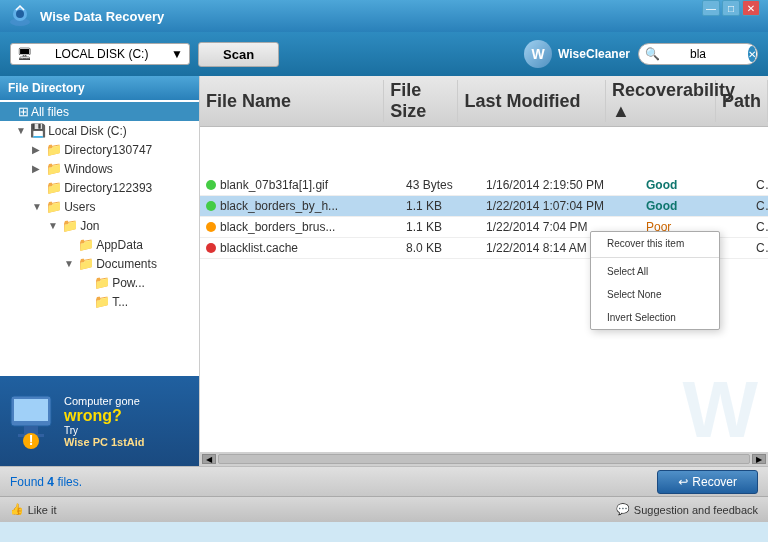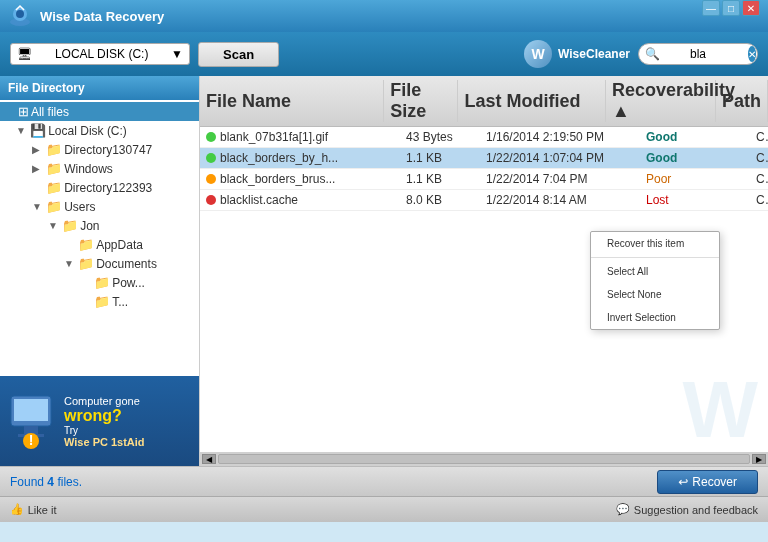--- a/index.html
+++ b/index.html
@@ -158,21 +158,21 @@
       padding: 0 6px;
       border-right: 1px solid #ccc;
       display: flex; align-items: center; gap: 2px;
     }
     .col-filename { width: 200px; }
     .col-filesize { width: 80px; }
     .col-modified { width: 160px; }
     .col-recoverability { width: 110px; }
     .col-path { flex: 1; }
 
-    .table-body { flex: 1; overflow-y: auto; }
+    .table-body { flex: 1; overflow-y: auto; margin-top: 48px; }
     .table-row {
       display: flex;
       align-items: center;
       border-bottom: 1px solid #eee;
       padding: 2px 0;
       cursor: pointer;
     }
     .table-row.selected { background: #b8d8f0; }
 
     .cell { padding: 1px 6px; font-size: 12px; color: #333; overflow: hidden; text-overflow: ellipsis; white-space: nowrap; }

